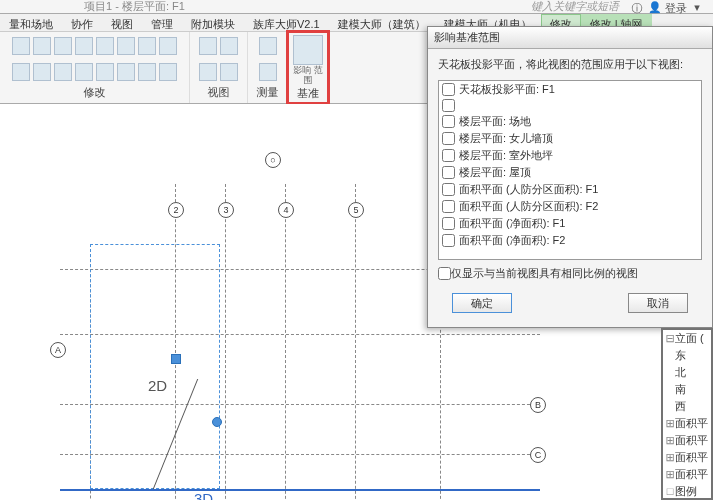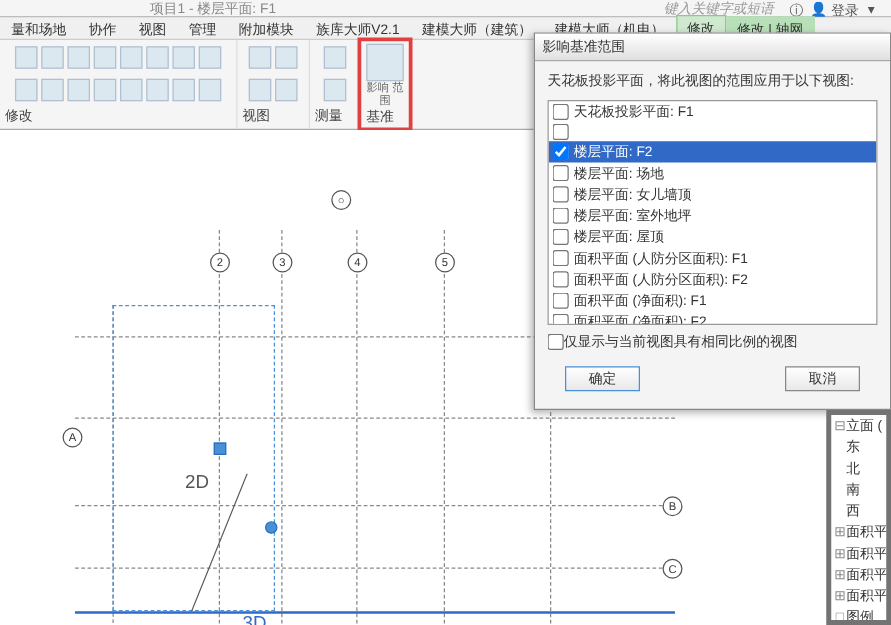--- a/index.html
+++ b/index.html
@@ -1,27 +1,27 @@
 <!DOCTYPE html>
 <html><head>
 <meta charset="utf-8">
 <style>
 *{margin:0;padding:0;box-sizing:border-box;font-family:"Microsoft YaHei",sans-serif;font-size:11px}
 body{width:713px;height:500px;background:#fff;overflow:hidden;position:relative}
 .top-row{display:flex;align-items:center;height:14px;background:#f5f5f5;border-bottom:1px solid #aaa}
-.title-bar{flex:1;color:#888;padding-left:120px}
+.title-bar{flex:1;color:#888;padding-left:84px}
 .search-hint{color:#999;font-style:italic;padding:0 10px}
 .top-icons{display:flex;gap:2px;padding-right:8px}
 .top-icons span{width:16px;height:12px;display:inline-block;text-align:center;color:#555}
-.ribbon-tabs{display:flex;background:#f0f0f0;height:18px;border-bottom:1px solid #ccc;align-items:center}
+.ribbon-tabs{display:flex;background:#f0f0f0;height:18px;border-bottom:1px solid #ccc;align-items:flex-start}
 .rtab{padding:2px 8px;color:#333;cursor:pointer;border:1px solid transparent;border-bottom:none}
 .rtab.active{background:#CFE8CF;border:1px solid #8bc88b;border-bottom:1px solid #CFE8CF}
 .rtab.sub{background:#b8e0b8}
 .ribbon-body{display:flex;background:#f5f5f5;border-bottom:1px solid #aaa;height:72px}
-.rpanel{display:flex;flex-direction:column;align-items:flex-start;border-right:1px solid #ddd;padding:2px 4px}
+.rpanel{display:flex;flex-direction:column;align-items:center;border-right:1px solid #ddd;padding:2px 4px}
 .rpanel.highlight{border:3px solid #e04040;margin:-2px}
 .rpanel-icons{display:flex;flex-wrap:wrap;gap:3px;flex:1;align-items:center;justify-content:center}
 .ico{width:18px;height:18px;background:#dce8f0;border:1px solid #b0c0d0;display:inline-block}
 .ico.big{width:30px;height:30px}
 .rpanel-label{color:#444;padding:1px 0}
 .canvas-area{position:absolute;top:104px;left:0;width:540px;height:396px;background:#fff}
 .grid-line{position:absolute;border-color:#888}
 .gl-h{border-top:1px dashed #888;width:480px;height:0}
 .gl-v{border-left:1px dashed #888;height:340px;width:0}
 .bubble{position:absolute;width:16px;height:16px;border:1px solid #555;border-radius:50%;background:#fff;font-size:9px;text-align:center;line-height:14px;color:#333}
@@ -30,21 +30,21 @@
 .dlg-title{background:linear-gradient(#fff,#e0e0e0);padding:3px 6px;color:#333;border-bottom:1px solid #aaa}
 .dlg-text{padding:8px 10px;color:#333}
 .dlg-list{margin:0 10px;background:#fff;border:1px solid #999;height:180px;overflow:hidden}
 .dlg-item{display:flex;align-items:center;padding:1px 3px;color:#333}
 .dlg-item input{margin-right:4px}
 .dlg-item.selected{background:#3169c6;color:#fff}
 .dlg-check-row{padding:6px 10px;display:flex;align-items:center;color:#333}
 .dlg-buttons{display:flex;justify-content:space-between;gap:20px;padding:6px 24px}
 .dlg-btn{width:60px;height:20px;border:1px solid #888;background:linear-gradient(#fff,#e8e8e8);text-align:center;line-height:18px;cursor:pointer;color:#333}
 .dlg-btn.primary{border:1px solid #4a90d9}
-.browser{position:absolute;top:328px;right:0;width:52px;height:172px;background:#fff;border:4px solid #737373;overflow:hidden}
+.browser{position:absolute;top:328px;right:0;width:52px;height:172px;background:#fff;border:2px solid #737373;overflow:hidden}
 .tree-item{padding:1px 2px;color:#333;white-space:nowrap}
 .tree-exp{color:#888;display:inline-block;width:10px;text-align:center}
 .small-label{position:absolute;font-size:15px;color:#555}
 .tip{position:absolute;width:10px;height:10px;background:#4a90d9;border:1px solid #2a70b9}
 </style>
 </head>
 <body>
 
 <div class="top-row">
   <div class="title-bar">项目1 - 楼层平面: F1</div>
@@ -152,24 +152,20 @@
   <div class="dlg-title">影响基准范围</div>
   <div class="dlg-text">天花板投影平面，将此视图的范围应用于以下视图:</div>
   <div class="dlg-list" id="dlg-list">
       <div class="dlg-item">
         <input type="checkbox" style="">
         <span>天花板投影平面: F1</span>
       </div>
       <div class="dlg-item">
         <input type="checkbox" style="">
       </div>
-      <div class="dlg-item selected">
-        <input type="checkbox" checked="" style="">
-        <span>楼层平面: F2</span>
-      </div>
       <div class="dlg-item">
         <input type="checkbox" style="">
         <span>楼层平面: 场地</span>
       </div>
       <div class="dlg-item">
         <input type="checkbox" style="">
         <span>楼层平面: 女儿墙顶</span>
       </div>
       <div class="dlg-item">
         <input type="checkbox" style="">

